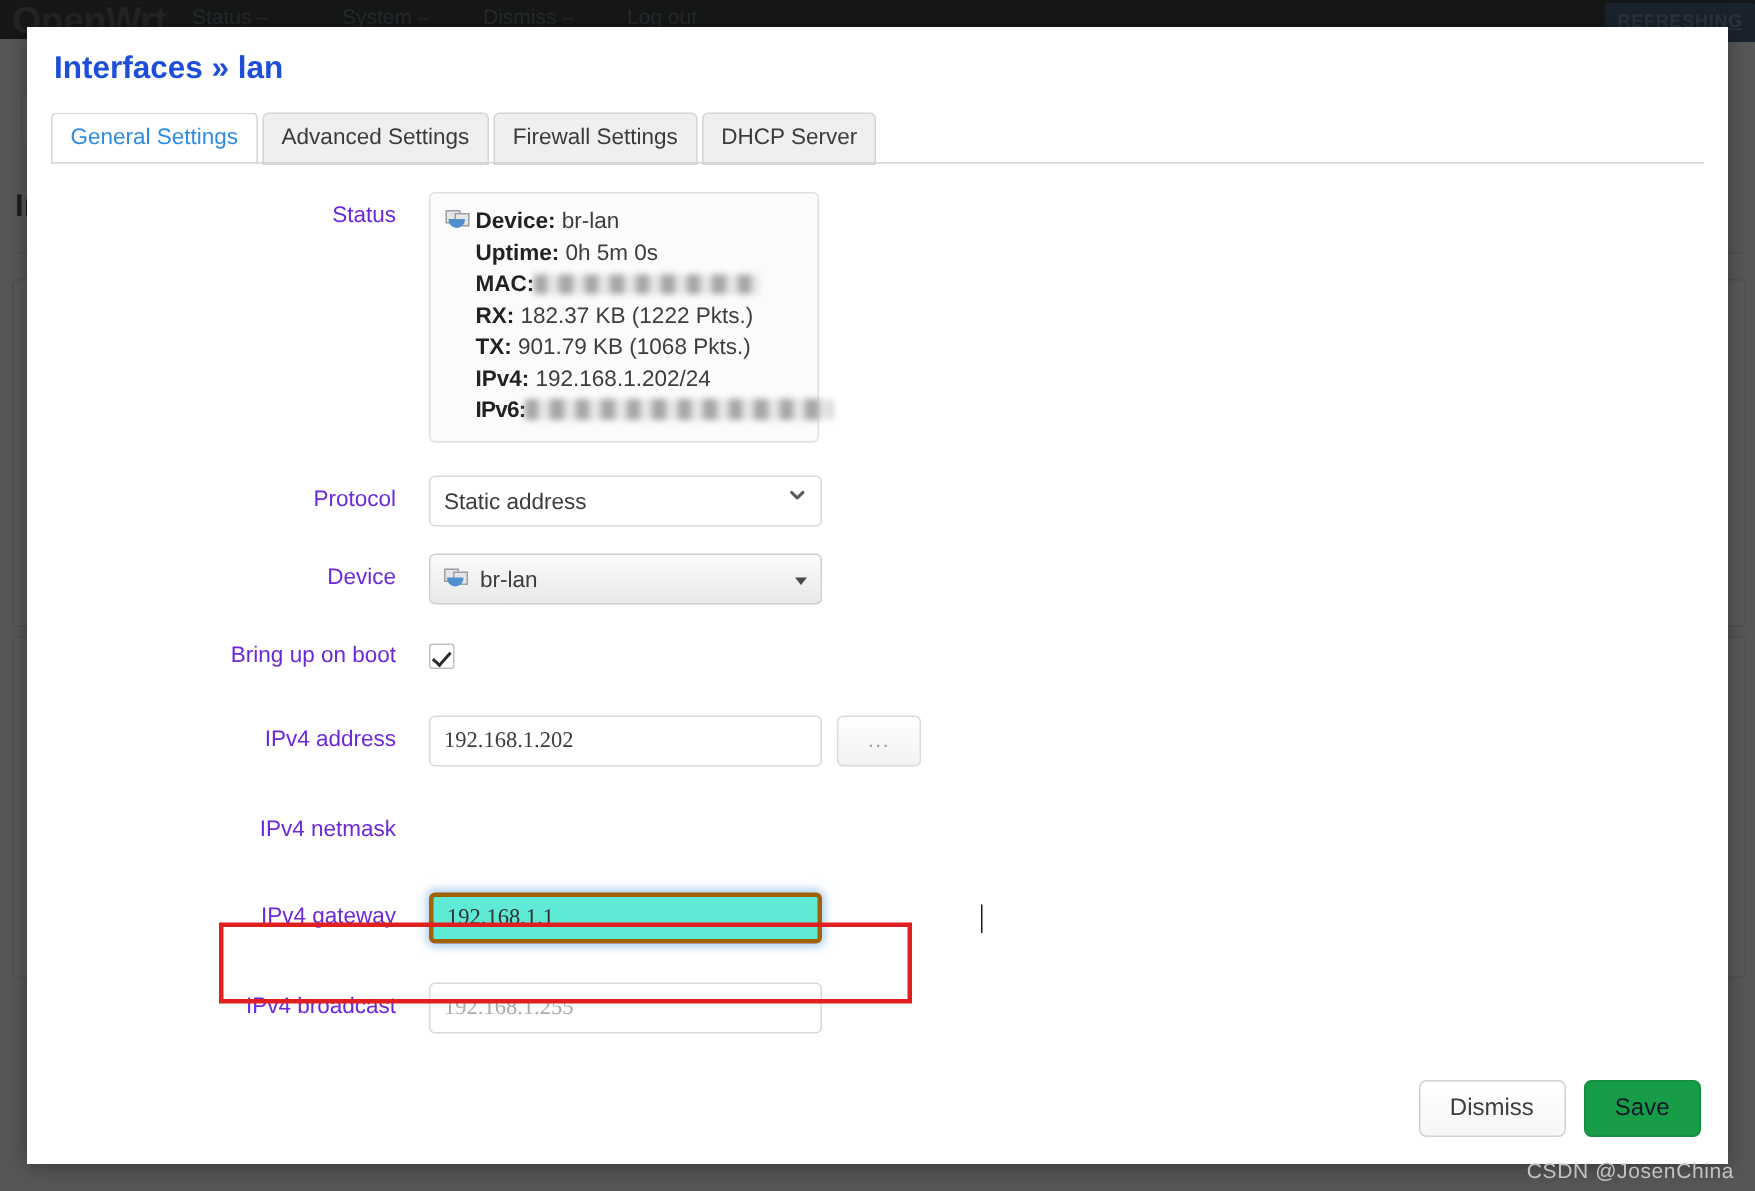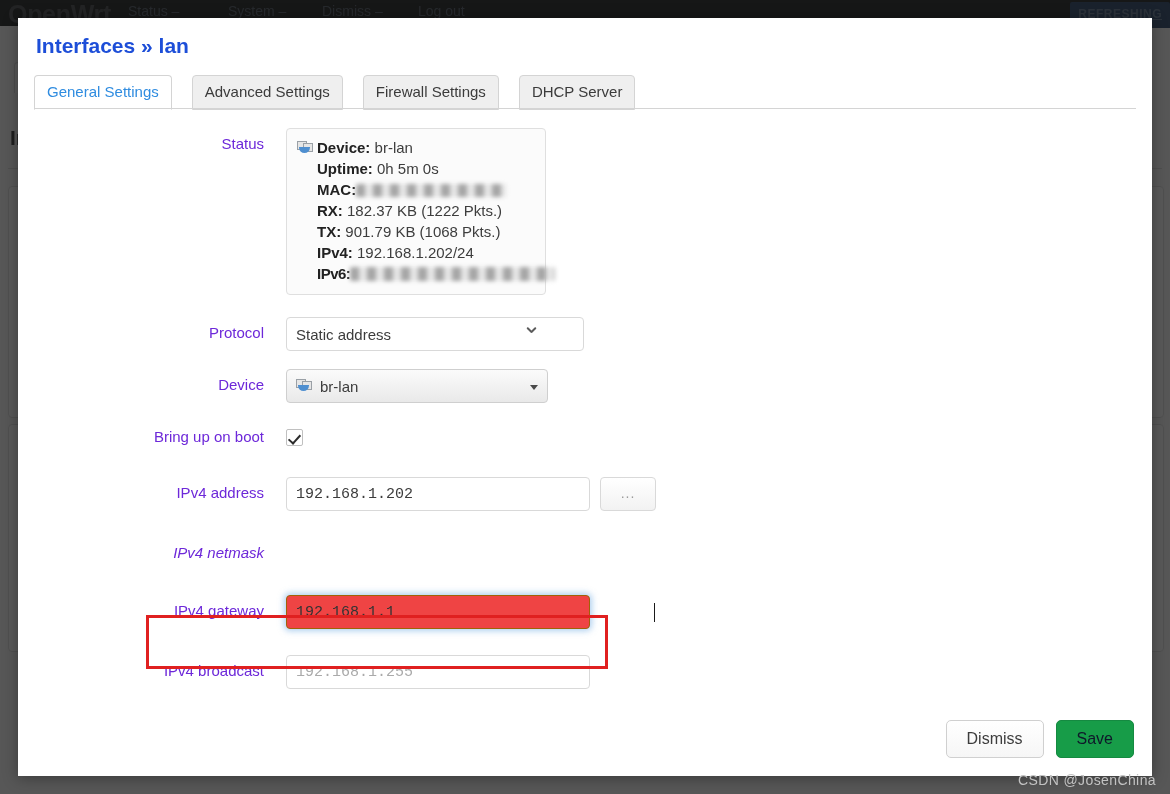--- a/index.html
+++ b/index.html
@@ -133,21 +133,21 @@
     position: absolute;
     left: 18px; top: 16px;
     font-size: 21px;
     font-weight: bold;
     color: #1d4ed8;
   }
   #modal-tabstrip {
     position: absolute;
     left: 16px; top: 57px;
     display: flex;
-    gap: 20px;
+    gap: 3px;
   }
   .m-tab {
     border: 1px solid #d4d4d4;
     border-bottom: 1px solid #d4d4d4;
     border-radius: 4px 4px 0 0;
     background: #efefef;
     color: #3b3b3b;
     font-size: 15px;
     line-height: 20px;
     padding: 6px 12px 7px 12px;
@@ -237,21 +237,21 @@
       repeating-linear-gradient(90deg,
         rgba(150,150,150,0.85) 0px, rgba(150,150,150,0.85) 9px,
         rgba(225,225,225,0.85) 9px, rgba(225,225,225,0.85) 17px);
     filter: blur(2.2px);
   }
   .blur-mac  { width: 150px; }
   .blur-ipv6 { width: 205px; height: 14px; }
 
   
   .sel-native {
-    width: 298px;
+    width: 262px;
     height: 34px;
     box-sizing: border-box;
     border: 1px solid #d9d9d9;
     border-radius: 4px;
     background: #ffffff;
     font-family: "Liberation Sans", sans-serif;
     font-size: 15px;
     color: #3c3c3c;
     padding: 0 28px 0 9px;
     -webkit-appearance: none;
@@ -295,35 +295,35 @@
   .fakesel .tri {
     position: absolute;
     right: 9px; top: 15px;
     width: 0; height: 0;
     border-left: 4px solid transparent;
     border-right: 4px solid transparent;
     border-top: 5px solid #4a4a4a;
   }
 
   .txt {
-    width: 304px;
+    width: 262px;
     height: 34px;
     box-sizing: border-box;
     border: 1px solid #d9d9d9;
     border-radius: 4px;
     background: #ffffff;
-    font-family: Liberation Mono, monospace;
+    font-family: Liberation Serif, serif;
     font-size: 15px;
     color: #3c3c3c;
     padding: 0 9px;
   }
   .txt::placeholder { color: #aaaaaa; }
   .txt.focused {
-    background: #ef4444;
-    border: 1px solid #a16207;
+    background: #5eead4;
+    border: 3px solid #a16207;
     box-shadow: 0 0 6px 2px rgba(110,170,225,0.55);
     color: #333333;
     outline: none;
   }
   .caret {
     position: absolute;
     width: 1px; height: 19px;
     background: #1a1a1a;
     left: 368px;
     top: 8px;
@@ -530,21 +530,21 @@
     </div>
 
     <div class="row" style="margin-bottom:26px;">
       <div class="lbl">IPv4 address</div>
       <div class="fld" style="display:flex; align-items:center;">
         <input class="txt" type="text" value="192.168.1.202" style="">
         <div class="dots-btn">...</div>
       </div>
     </div>
 
-    <div class="row" style="margin-bottom:26px;font-style:italic;">
+    <div class="row" style="margin-bottom:26px;">
       <div class="lbl">IPv4 netmask</div>
     </div>
 
     <div class="row" style="margin-bottom:26px;">
       <div class="lbl">IPv4 gateway</div>
       <div class="fld" style="position:relative;">
         <input class="txt focused" type="text" value="192.168.1.1" style="">
         <span class="caret"></span>
       </div>
     </div>

